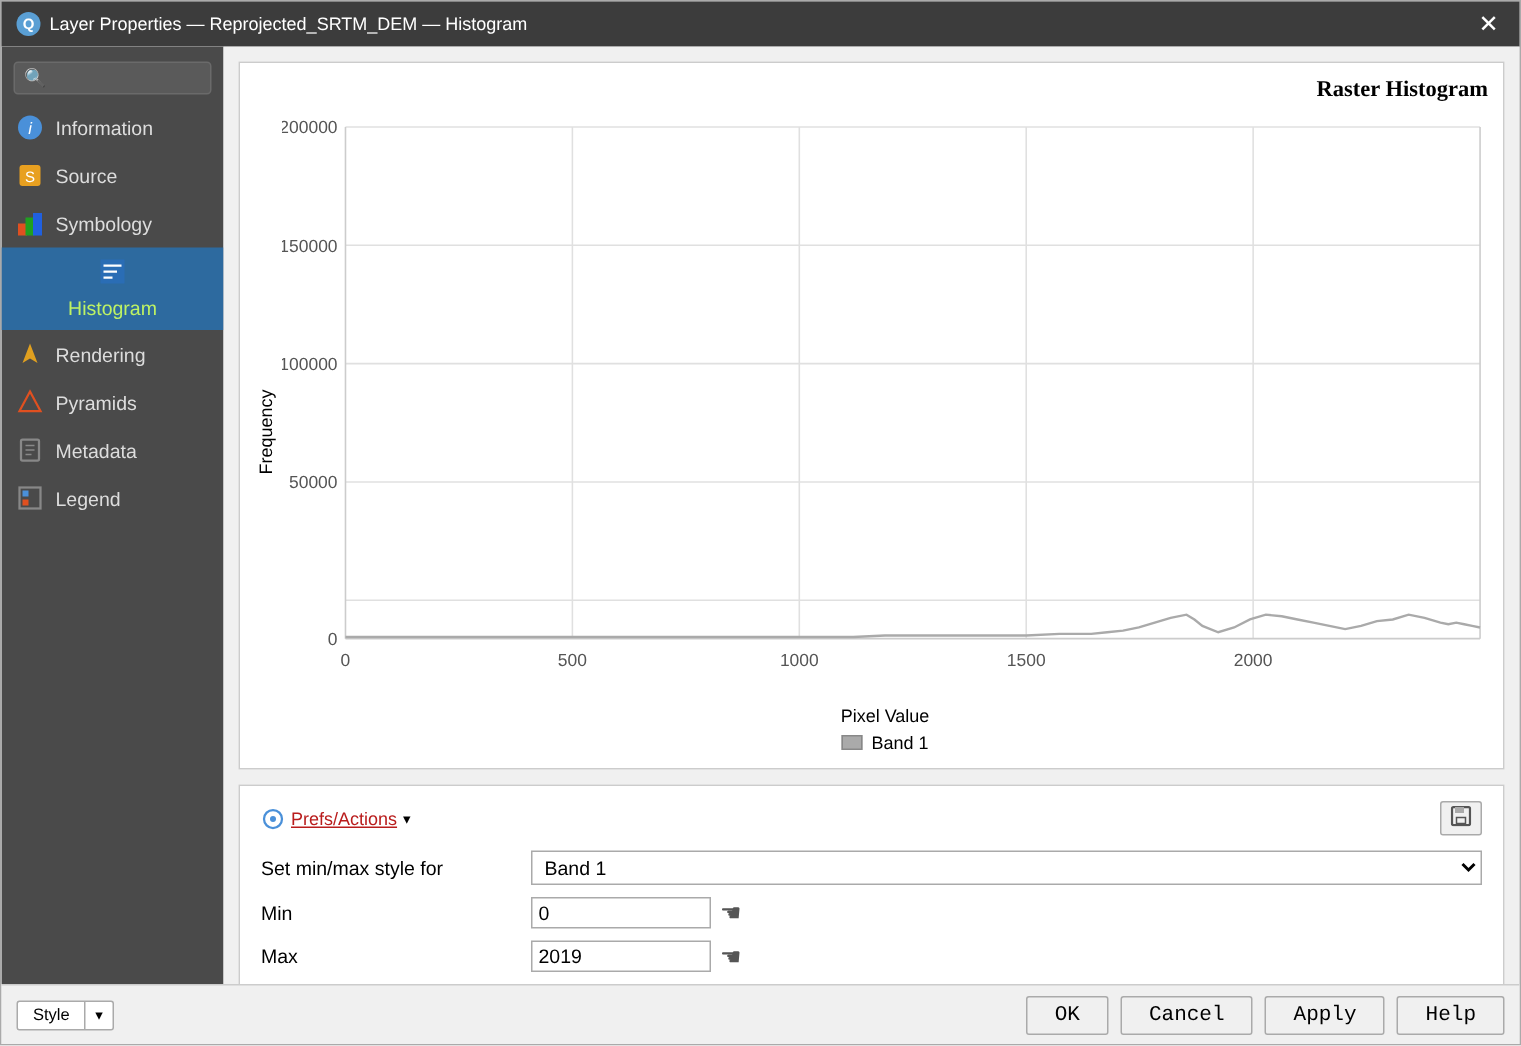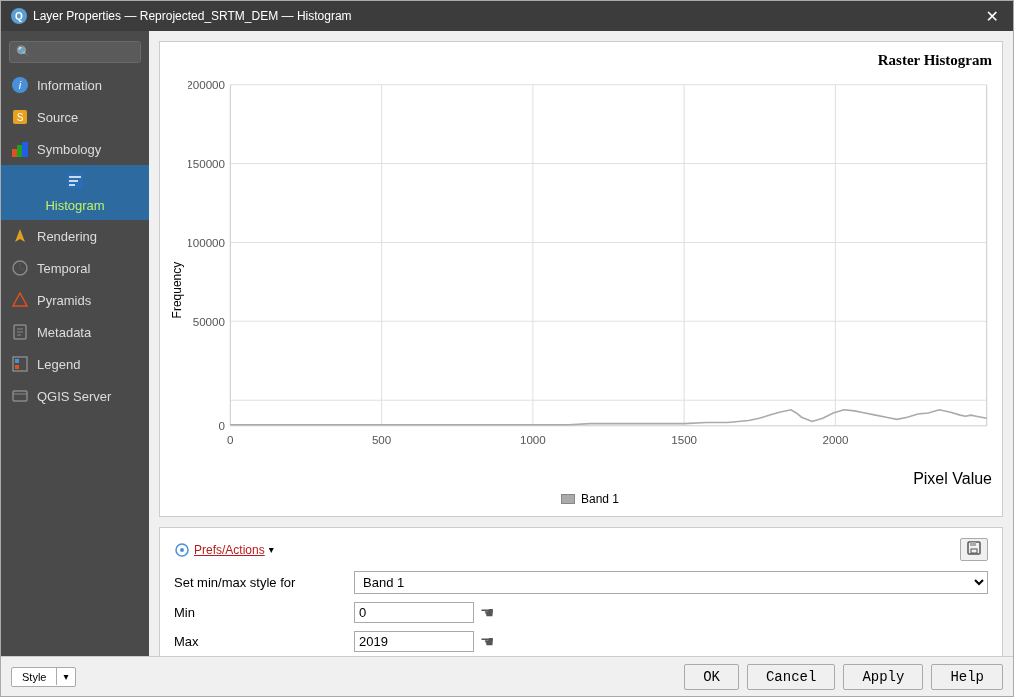--- a/index.html
+++ b/index.html
@@ -22,21 +22,21 @@
     .sidebar-icon { width: 18px; height: 18px; display: flex; align-items: center; justify-content: center; flex-shrink: 0; }
 
     .content-area { flex: 1; background: #f0f0f0; display: flex; flex-direction: column; padding: 10px; }
 
     .chart-container { background: white; border: 1px solid #ccc; flex: 1; margin-bottom: 10px; display: flex; flex-direction: column; padding: 10px; }
     .chart-title { text-align: right; font-weight: bold; font-size: 15px; margin-bottom: 5px; font-family: Liberation Serif, serif; }
     .chart-area { flex: 1; position: relative; display: flex; }
     .y-axis-label { writing-mode: vertical-rl; transform: rotate(180deg); font-size: 12px; display: flex; align-items: center; justify-content: center; margin-right: 4px; }
     .chart-inner { flex: 1; display: flex; flex-direction: column; }
     .chart-svg-area { flex: 1; }
-    .x-axis-label { text-align: right; font-size: 16px; margin-top: 2px; }
+    .x-axis-label { text-align: center; font-size: 12px; margin-top: 2px; }
     .legend { display: flex; justify-content: center; align-items: center; gap: 6px; font-size: 12px; margin-top: 4px; }
     .legend-box { width: 14px; height: 10px; background: #aaa; border: 1px solid #888; }
 
     .bottom-panel { background: white; border: 1px solid #ccc; padding: 10px 14px; }
     .prefs-row { display: flex; align-items: center; gap: 4px; margin-bottom: 10px; }
     .prefs-link { color: #b91c1c; font-size: 12px; cursor: pointer; text-decoration: underline; }
     .save-btn { margin-left: auto; background: #f0f0f0; border: 1px solid #aaa; padding: 2px 6px; cursor: pointer; border-radius: 2px; font-size: 13px; }
     .form-row { display: flex; align-items: center; margin-bottom: 8px; }
     .form-label { width: 180px; font-size: 13px; }
     .form-control-wide { flex: 1; }
@@ -121,30 +121,20 @@
 
       <div class="sidebar-item">
         <div class="sidebar-icon">
           <svg width="18" height="18" viewBox="0 0 18 18">
               <path d="M9 2 L14 15 L9 12 L4 15 Z" fill="#e0a020"></path>
             </svg>
         </div>
         <span>Rendering</span>
       </div>
 
-      <div class="sidebar-item">
-        <div class="sidebar-icon">
-          <svg width="18" height="18" viewBox="0 0 18 18">
-              <circle cx="9" cy="9" r="7" fill="none" stroke="#888" stroke-width="1.5"></circle>
-              <line x1="9" y1="9" x2="9" y2="4" stroke="#555" stroke-width="1.5"></line>
-              <line x1="9" y1="9" x2="13" y2="11" stroke="#555" stroke-width="1.5"></line>
-            </svg>
-        </div>
-        <span>Temporal</span>
-      </div>
 
       <div class="sidebar-item">
         <div class="sidebar-icon">
           <svg width="18" height="18" viewBox="0 0 18 18">
               <polygon points="9,2 16,15 2,15" fill="none" stroke="#e05020" stroke-width="1.5"></polygon>
             </svg>
         </div>
         <span>Pyramids</span>
       </div>
 
@@ -164,29 +154,20 @@
         <div class="sidebar-icon">
           <svg width="18" height="18" viewBox="0 0 18 18">
               <rect x="2" y="2" width="14" height="14" fill="none" stroke="#888" stroke-width="1.5"></rect>
               <rect x="4" y="4" width="4" height="4" fill="#4a90d9"></rect>
               <rect x="4" y="10" width="4" height="4" fill="#e05020"></rect>
             </svg>
         </div>
         <span>Legend</span>
       </div>
 
-      <div class="sidebar-item">
-        <div class="sidebar-icon">
-          <svg width="18" height="18" viewBox="0 0 18 18">
-              <rect x="2" y="4" width="14" height="10" rx="1" fill="none" stroke="#888" stroke-width="1.5"></rect>
-              <line x1="2" y1="7" x2="16" y2="7" stroke="#888" stroke-width="1"></line>
-            </svg>
-        </div>
-        <span>QGIS Server</span>
-      </div>
     </div>
 
     <div class="content-area">
 
       <div class="chart-container">
         <div class="chart-title">Raster Histogram</div>
         <div class="chart-area">
           <div class="y-axis-label">Frequency</div>
           <div class="chart-inner">
             <div class="chart-svg-area">

